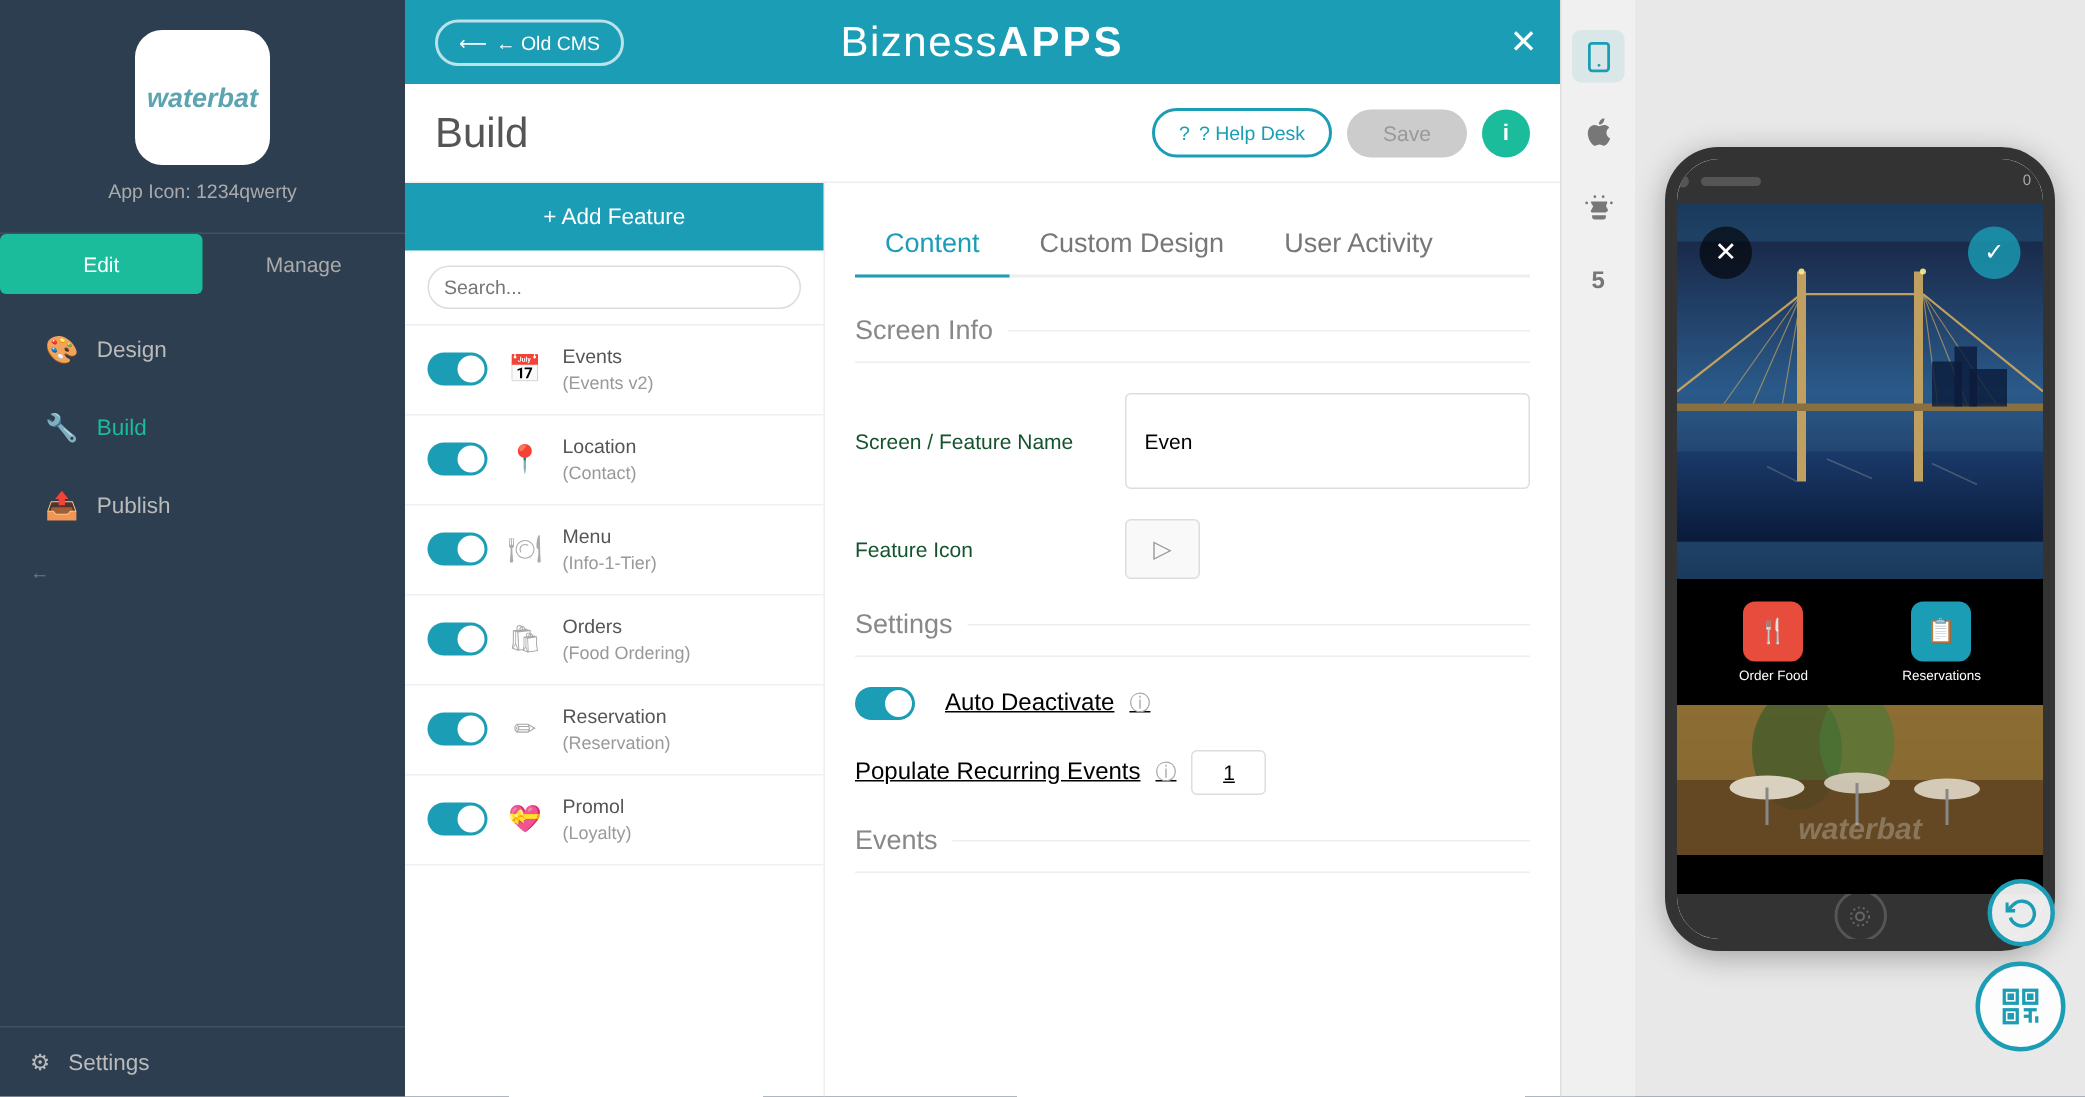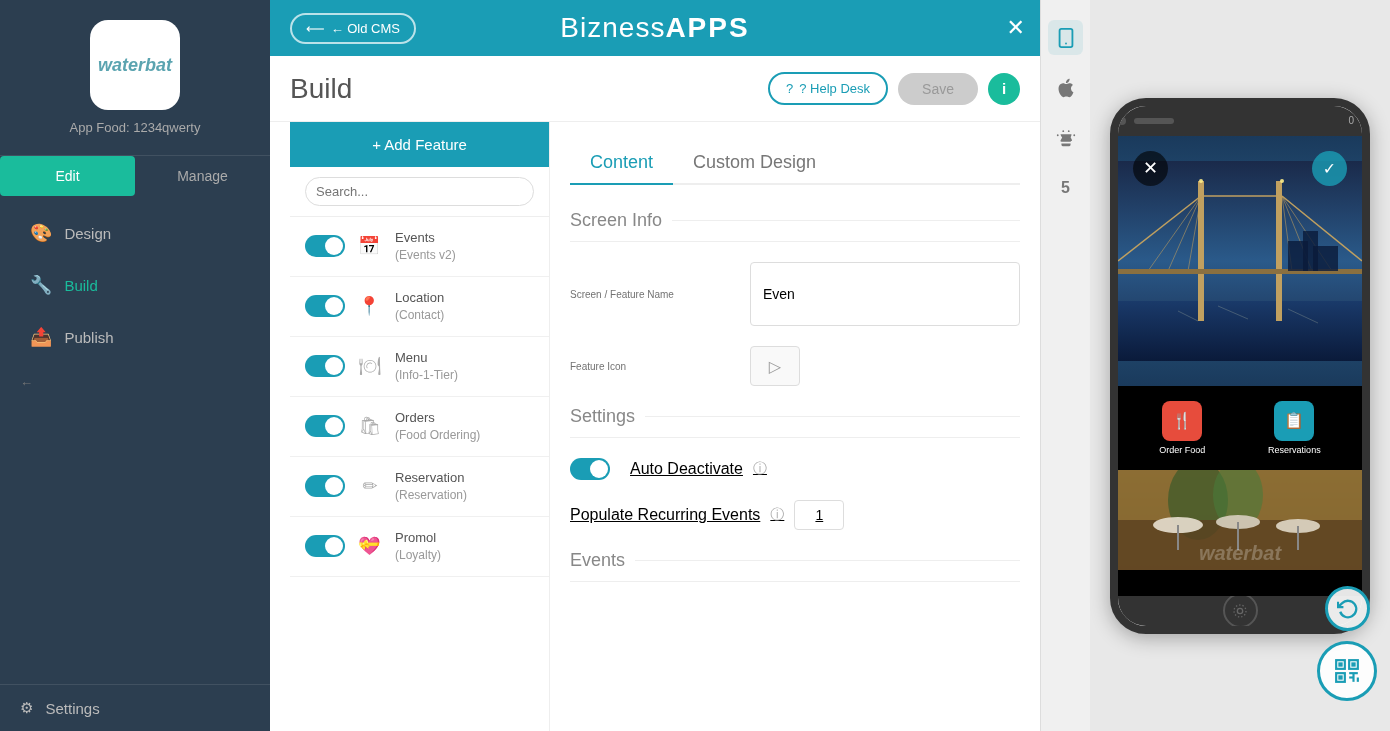--- a/index.html
+++ b/index.html
@@ -66,21 +66,21 @@
     }
     .info-btn {
       width: 32px; height: 32px; background: #1abc9c; border-radius: 50%; display: flex; align-items: center; justify-content: center; color: white; font-weight: bold; cursor: pointer; font-size: 15px;
     }
 
     
     .body-area { display: flex; flex: 1; overflow: hidden; }
 
     
     .feature-list-panel {
-      width: 280px; border-right: 1px solid #eee; display: flex; flex-direction: column; flex-shrink: 0; padding-left: 20px;
+      width: 280px; border-right: 1px solid #eee; display: flex; flex-direction: column; flex-shrink: 0;
     }
     .add-feature-btn {
       background: #1a9db5; color: white; border: none; padding: 14px 20px; font-size: 15px; cursor: pointer; display: flex; align-items: center; justify-content: center; gap: 8px;
     }
     .search-bar { padding: 10px 15px; border-bottom: 1px solid #eee; }
     .search-input {
       width: 100%; padding: 6px 10px; border: 1px solid #ddd; border-radius: 20px; font-size: 13px; outline: none;
     }
     .feature-items { overflow-y: auto; flex: 1; }
     .feature-item {
@@ -103,21 +103,21 @@
       padding: 10px 20px; font-size: 18px; cursor: pointer; color: #777; border-bottom: 2px solid transparent; margin-bottom: -2px;
     }
     .panel-tab.active { color: #1a9db5; border-bottom-color: #1a9db5; }
 
     .section-title {
       font-size: 18px; color: #888; font-weight: 300; margin-bottom: 20px; padding-bottom: 10px; border-bottom: 1px solid #eee; display: flex; align-items: center; gap: 10px;
     }
     .section-title::after { content: ''; flex: 1; height: 1px; background: #eee; }
 
     .form-row { display: flex; align-items: center; margin-bottom: 20px; }
-    .form-label { width: 180px; font-size: 10px; color: #737373; flex-shrink: 0; }
+    .form-label { width: 180px; font-size: 14px; color: #14532d; flex-shrink: 0; }
     .form-input {
       flex: 1; padding: 23px 12px; border: 1px solid #ddd; border-radius: 4px; font-size: 14px; outline: none;
     }
 
     .settings-row { display: flex; align-items: center; margin-bottom: 20px; gap: 10px; text-decoration: underline; }
     .info-icon { color: #aaa; font-size: 14px; }
     .small-input {
       width: 50px; padding: 6px 10px; border: 1px solid #ddd; border-radius: 4px; font-size: 14px; text-align: center;
     }
 
@@ -181,21 +181,21 @@
     }
   </style>
 </head>
 <body>
 
 <div class="left-sidebar">
   <div class="app-logo-area">
     <div class="app-logo">
       <span class="app-logo-text">waterbat</span>
     </div>
-    <span class="app-code">App Food: 1234qwerty</span>
+    <span class="app-code">App Icon: 1234qwerty</span>
   </div>
   <div class="tab-switcher">
     <div class="tab-btn active">Edit</div>
     <div class="tab-btn">Manage</div>
   </div>
   <div class="nav-items">
     <div class="nav-item">
       <span class="nav-icon">🎨</span>
       <span>Design</span>
     </div>
@@ -303,20 +303,21 @@
           </div>
         </div>
       </div>
     </div>
 
     <div class="content-panel">
 
       <div class="panel-tabs">
         <div class="panel-tab active">Content</div>
         <div class="panel-tab">Custom Design</div>
+        <div class="panel-tab">User Activity</div>
       </div>
 
       <div class="section-title">
         <span>Screen Info</span>
       </div>
       <div class="form-row">
         <span class="form-label">Screen / Feature Name</span>
         <input class="form-input" type="text" value="Even" style="">
       </div>
       <div class="form-row">

